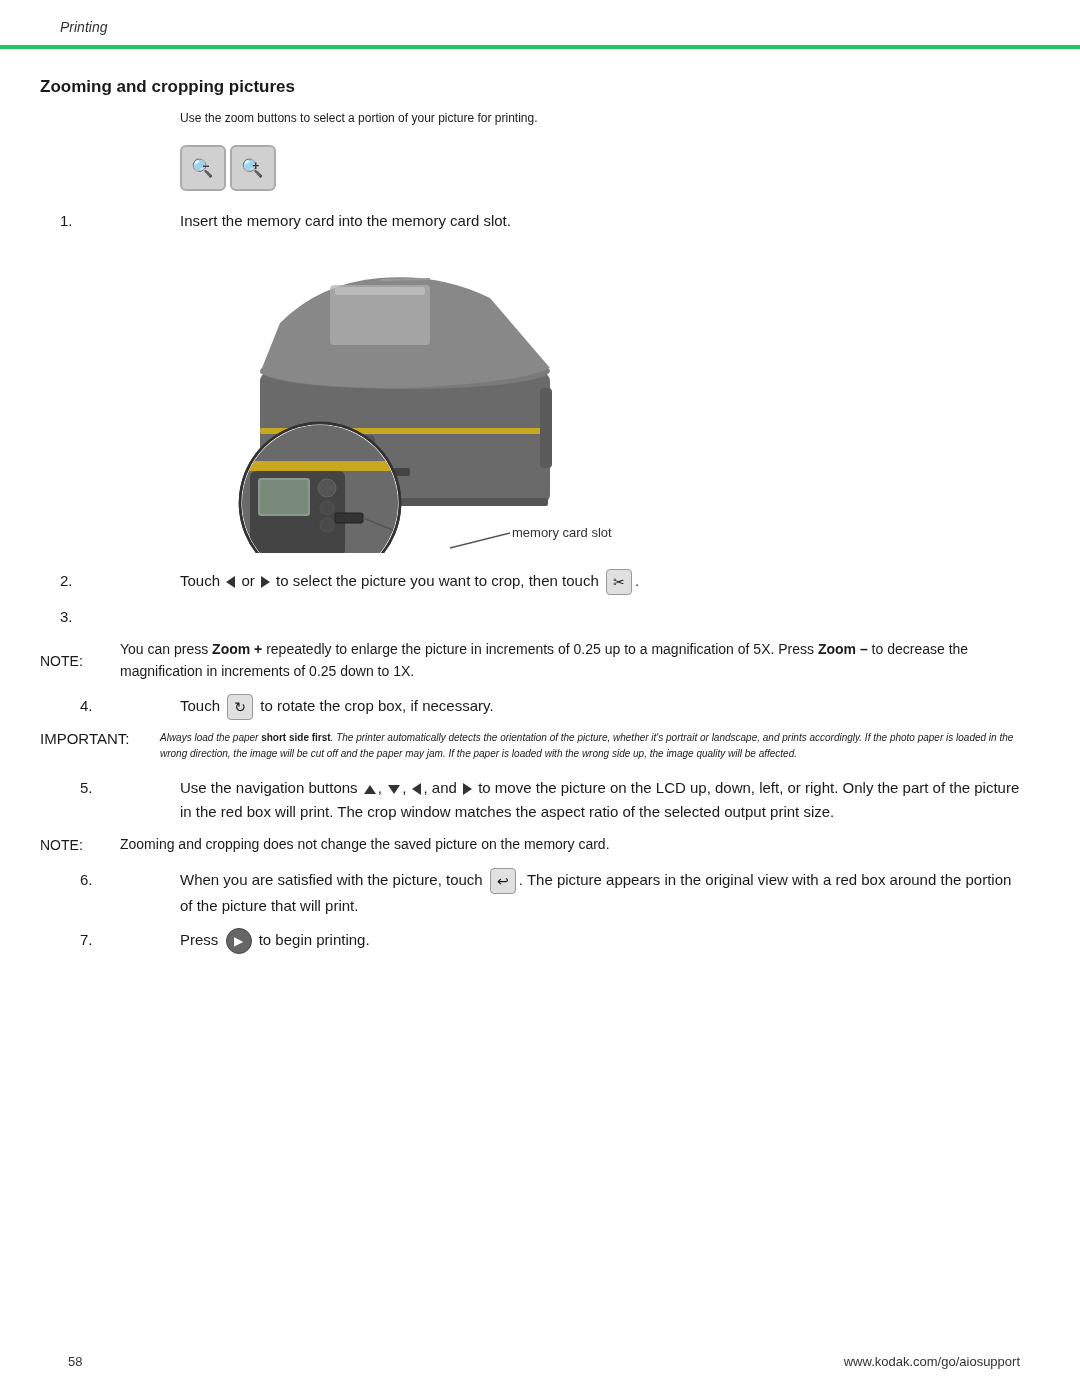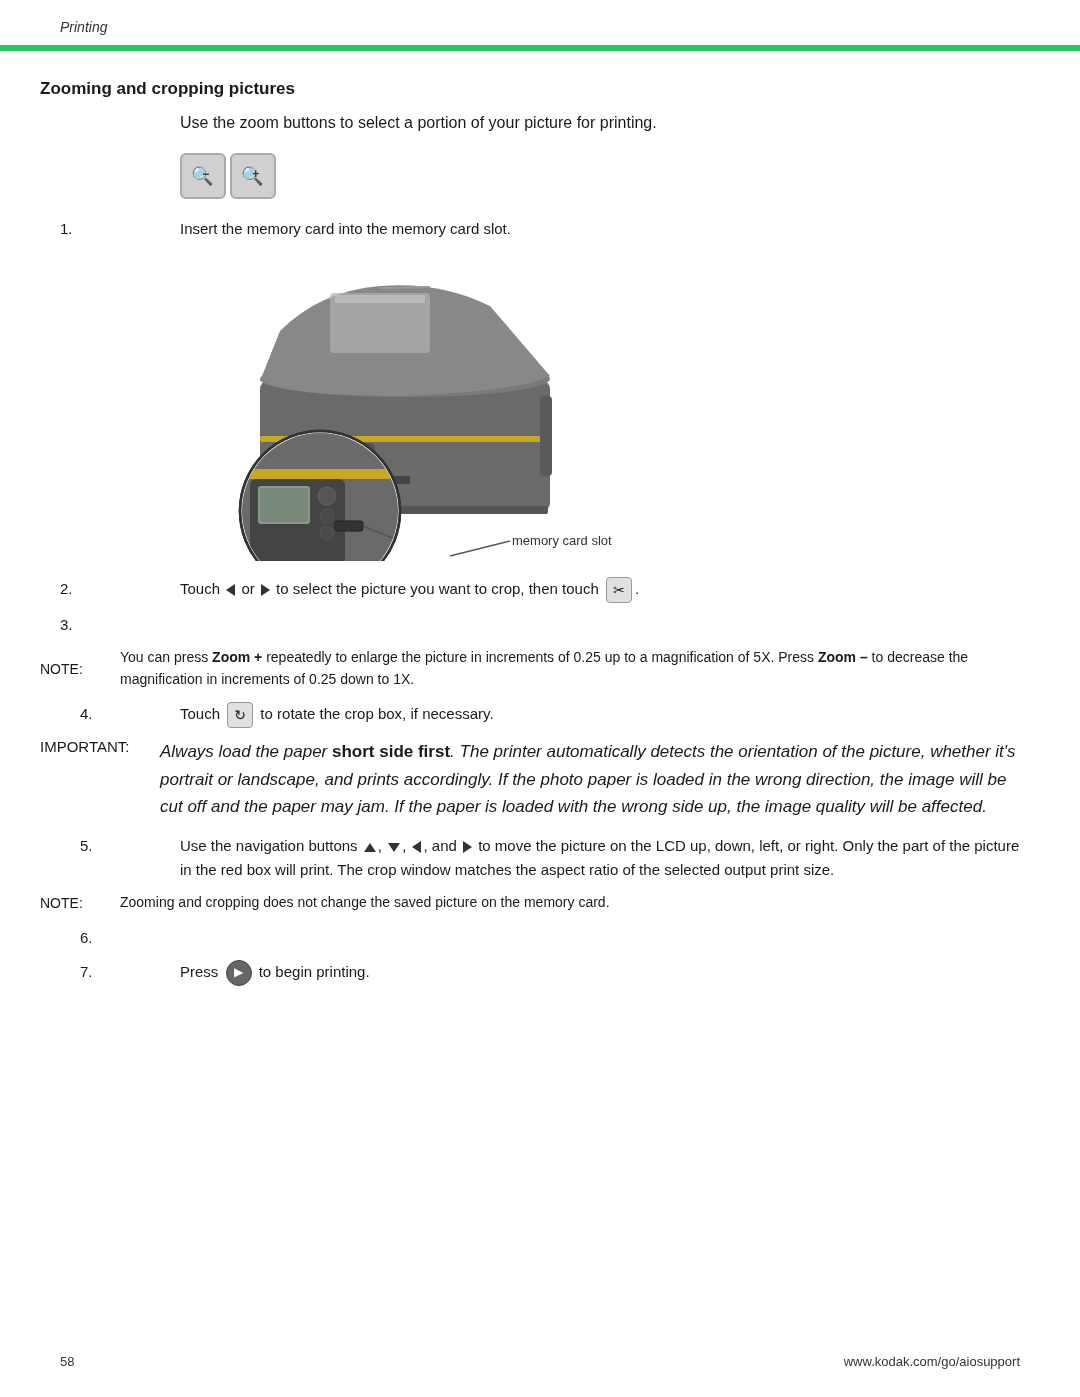--- a/index.html
+++ b/index.html
@@ -14,21 +14,21 @@
     }
     .page-container {
       width: 1080px;
       min-height: 1397px;
       padding: 0;
       position: relative;
     }
     
     .header-section {
       padding: 18px 60px 10px 60px;
-      border-bottom: 6px solid #22c55e;
+      border-bottom: 4px solid #22c55e;
       margin-bottom: 0;
     }
     .header-text {
       font-style: italic;
       font-size: 14px;
       color: #333;
     }
     
     .main-content {
       padding: 20px 60px 40px 40px;
@@ -37,21 +37,21 @@
     .section-heading {
       font-size: 17px;
       font-weight: bold;
       margin-bottom: 12px;
       margin-top: 8px;
     }
     
     .intro-para {
       margin-left: 140px;
       margin-bottom: 18px;
-      font-size: 16px;
+      font-size: 12px;
       line-height: 1.5;
     }
     
     .zoom-buttons-area {
       margin-left: 140px;
       margin-bottom: 18px;
       display: flex;
       gap: 4px;
       align-items: center;
     }
@@ -111,34 +111,34 @@
       align-items: flex-start;
     }
     .important-label {
       min-width: 110px;
       font-size: 15px;
       font-weight: normal;
       white-space: nowrap;
     }
     .important-content {
       flex: 1;
-      font-size: 17px;
+      font-size: 10px;
       line-height: 1.6;
       font-style: italic;
       margin-left: 10px;
     }
     .important-content .bold-normal {
       font-weight: bold;
       font-style: normal;
     }
     
     .footer {
       position: absolute;
       bottom: 28px;
-      left: 0;
+      left: 8px;
       right: 0;
       display: flex;
       justify-content: space-between;
       align-items: center;
       padding: 0 60px;
       font-size: 13px;
       color: #333;
     }
     .footer-url {
       text-align: right;
@@ -391,20 +391,25 @@
       </div>
     </div>
 
     <div class="note-block">
       <div class="note-label">NOTE:</div>
       <div class="note-content">Zooming and cropping does not change the saved picture on the memory card.</div>
     </div>
 
     <div class="step">
       <div class="step-number" style="padding-left:40px;">6.</div>
+      <div class="step-content">
+        When you are satisfied with the picture, touch
+        <span class="icon-return">↩</span>.
+        The picture appears in the original view with a red box around the portion of the picture that will print.
+      </div>
     </div>
 
     <div class="step">
       <div class="step-number" style="padding-left:40px;">7.</div>
       <div class="step-content">
         Press
         <span class="icon-print-start">▶</span>
         to begin printing.
       </div>
     </div>

